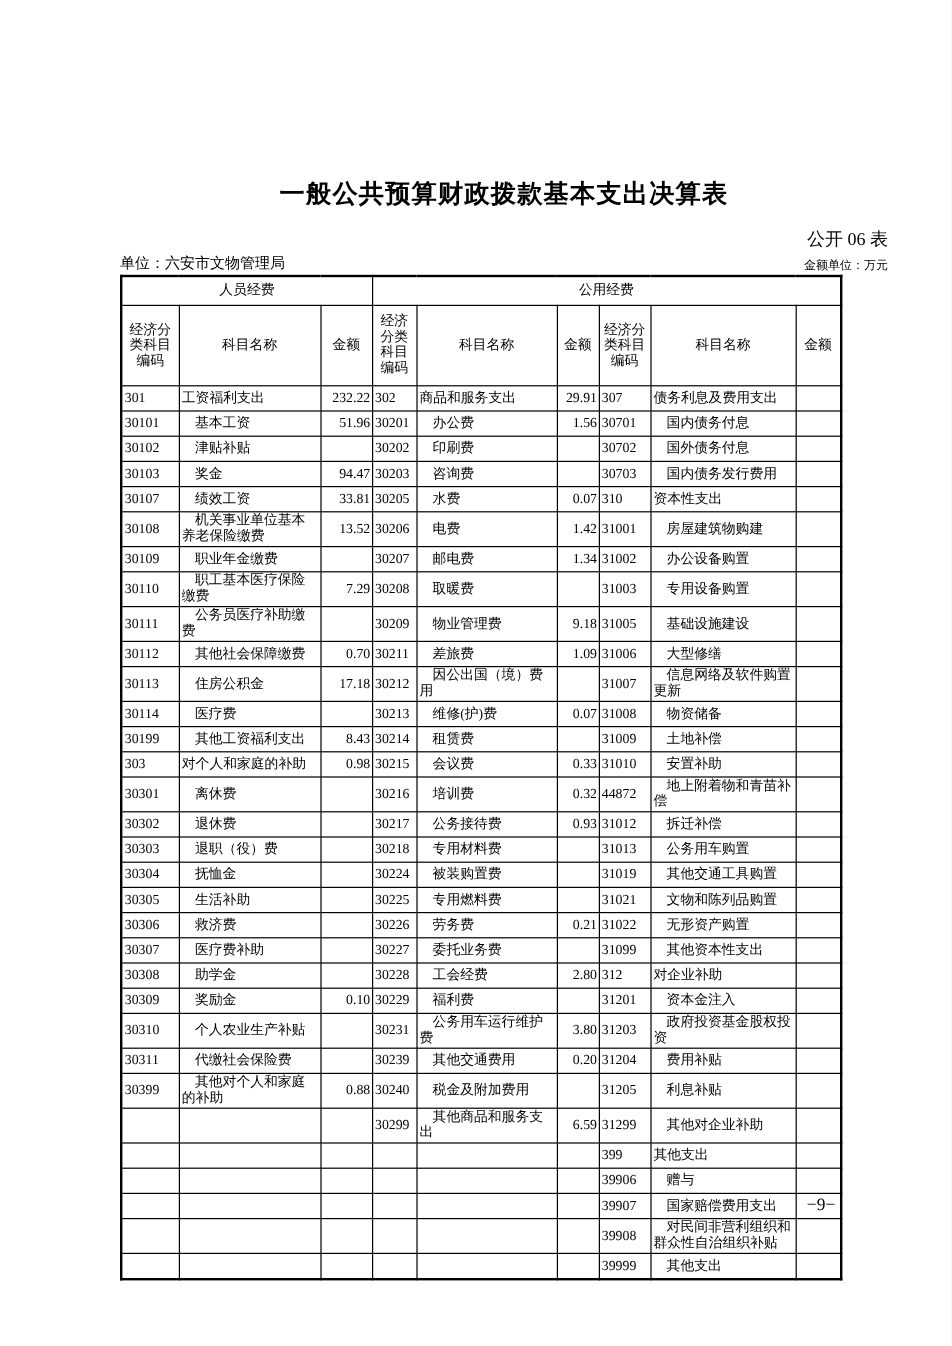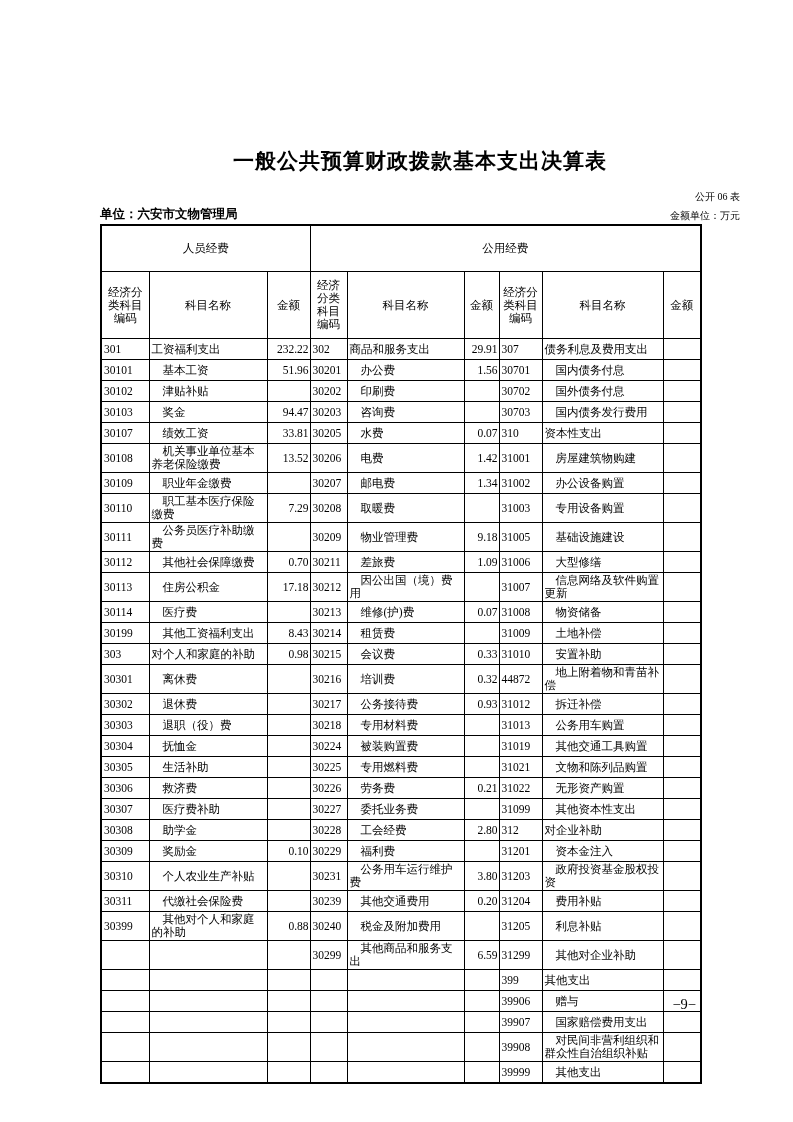--- a/index.html
+++ b/index.html
@@ -18,46 +18,46 @@
     text-align: center;
     font-family: "Liberation Sans", "DejaVu Sans", sans-serif;
     font-weight: bold;
     font-size: 21px;
     letter-spacing: 1px;
     white-space: nowrap;
   }
   .form-code {
     margin-top: 15px;
     text-align: right;
-    font-size: 10px;
+    font-size: 15px;
   }
   .unit-row {
     display: flex;
     justify-content: space-between;
     align-items: flex-end;
     margin: 2px 0 1px 0;
   }
-  .unit-label   { font-size: 12.5px; font-weight: bold; }
+  .unit-label   { font-size: 12.5px; }
   .amount-unit  { font-size: 10px; }
 
   table.budget {
     width: 600px;
     table-layout: fixed;
     border-collapse: collapse;
     border: 2px solid #000;
   }
   table.budget th, table.budget td {
     border: 1px solid #000;
     font-weight: normal;
     font-size: 11.5px;
     line-height: 13px;
     overflow: hidden;
     word-break: break-all;
   }
-  tr.group-header th { height: 15px; text-align: center; padding: 15px; }
+  tr.group-header th { height: 15px; text-align: center; padding: 4px; }
   tr.col-header  th { height: 66px; text-align: center; vertical-align: middle; padding: 0 1px; }
   tbody td { height: 18px; vertical-align: middle; padding-top: 1px; padding-bottom: 1px; }
   td.code { text-align: left; padding-left: 2px; padding-right: 0; font-size: 11px; }
   td.name { text-align: left; padding-left: 2px; padding-right: 1px; }
   td.name.sub { text-indent: 11px; }
   td.amt  { text-align: right; padding-right: 1px; padding-left: 0; }
 
   .page-number {
     position: absolute;
     top: 996px;

